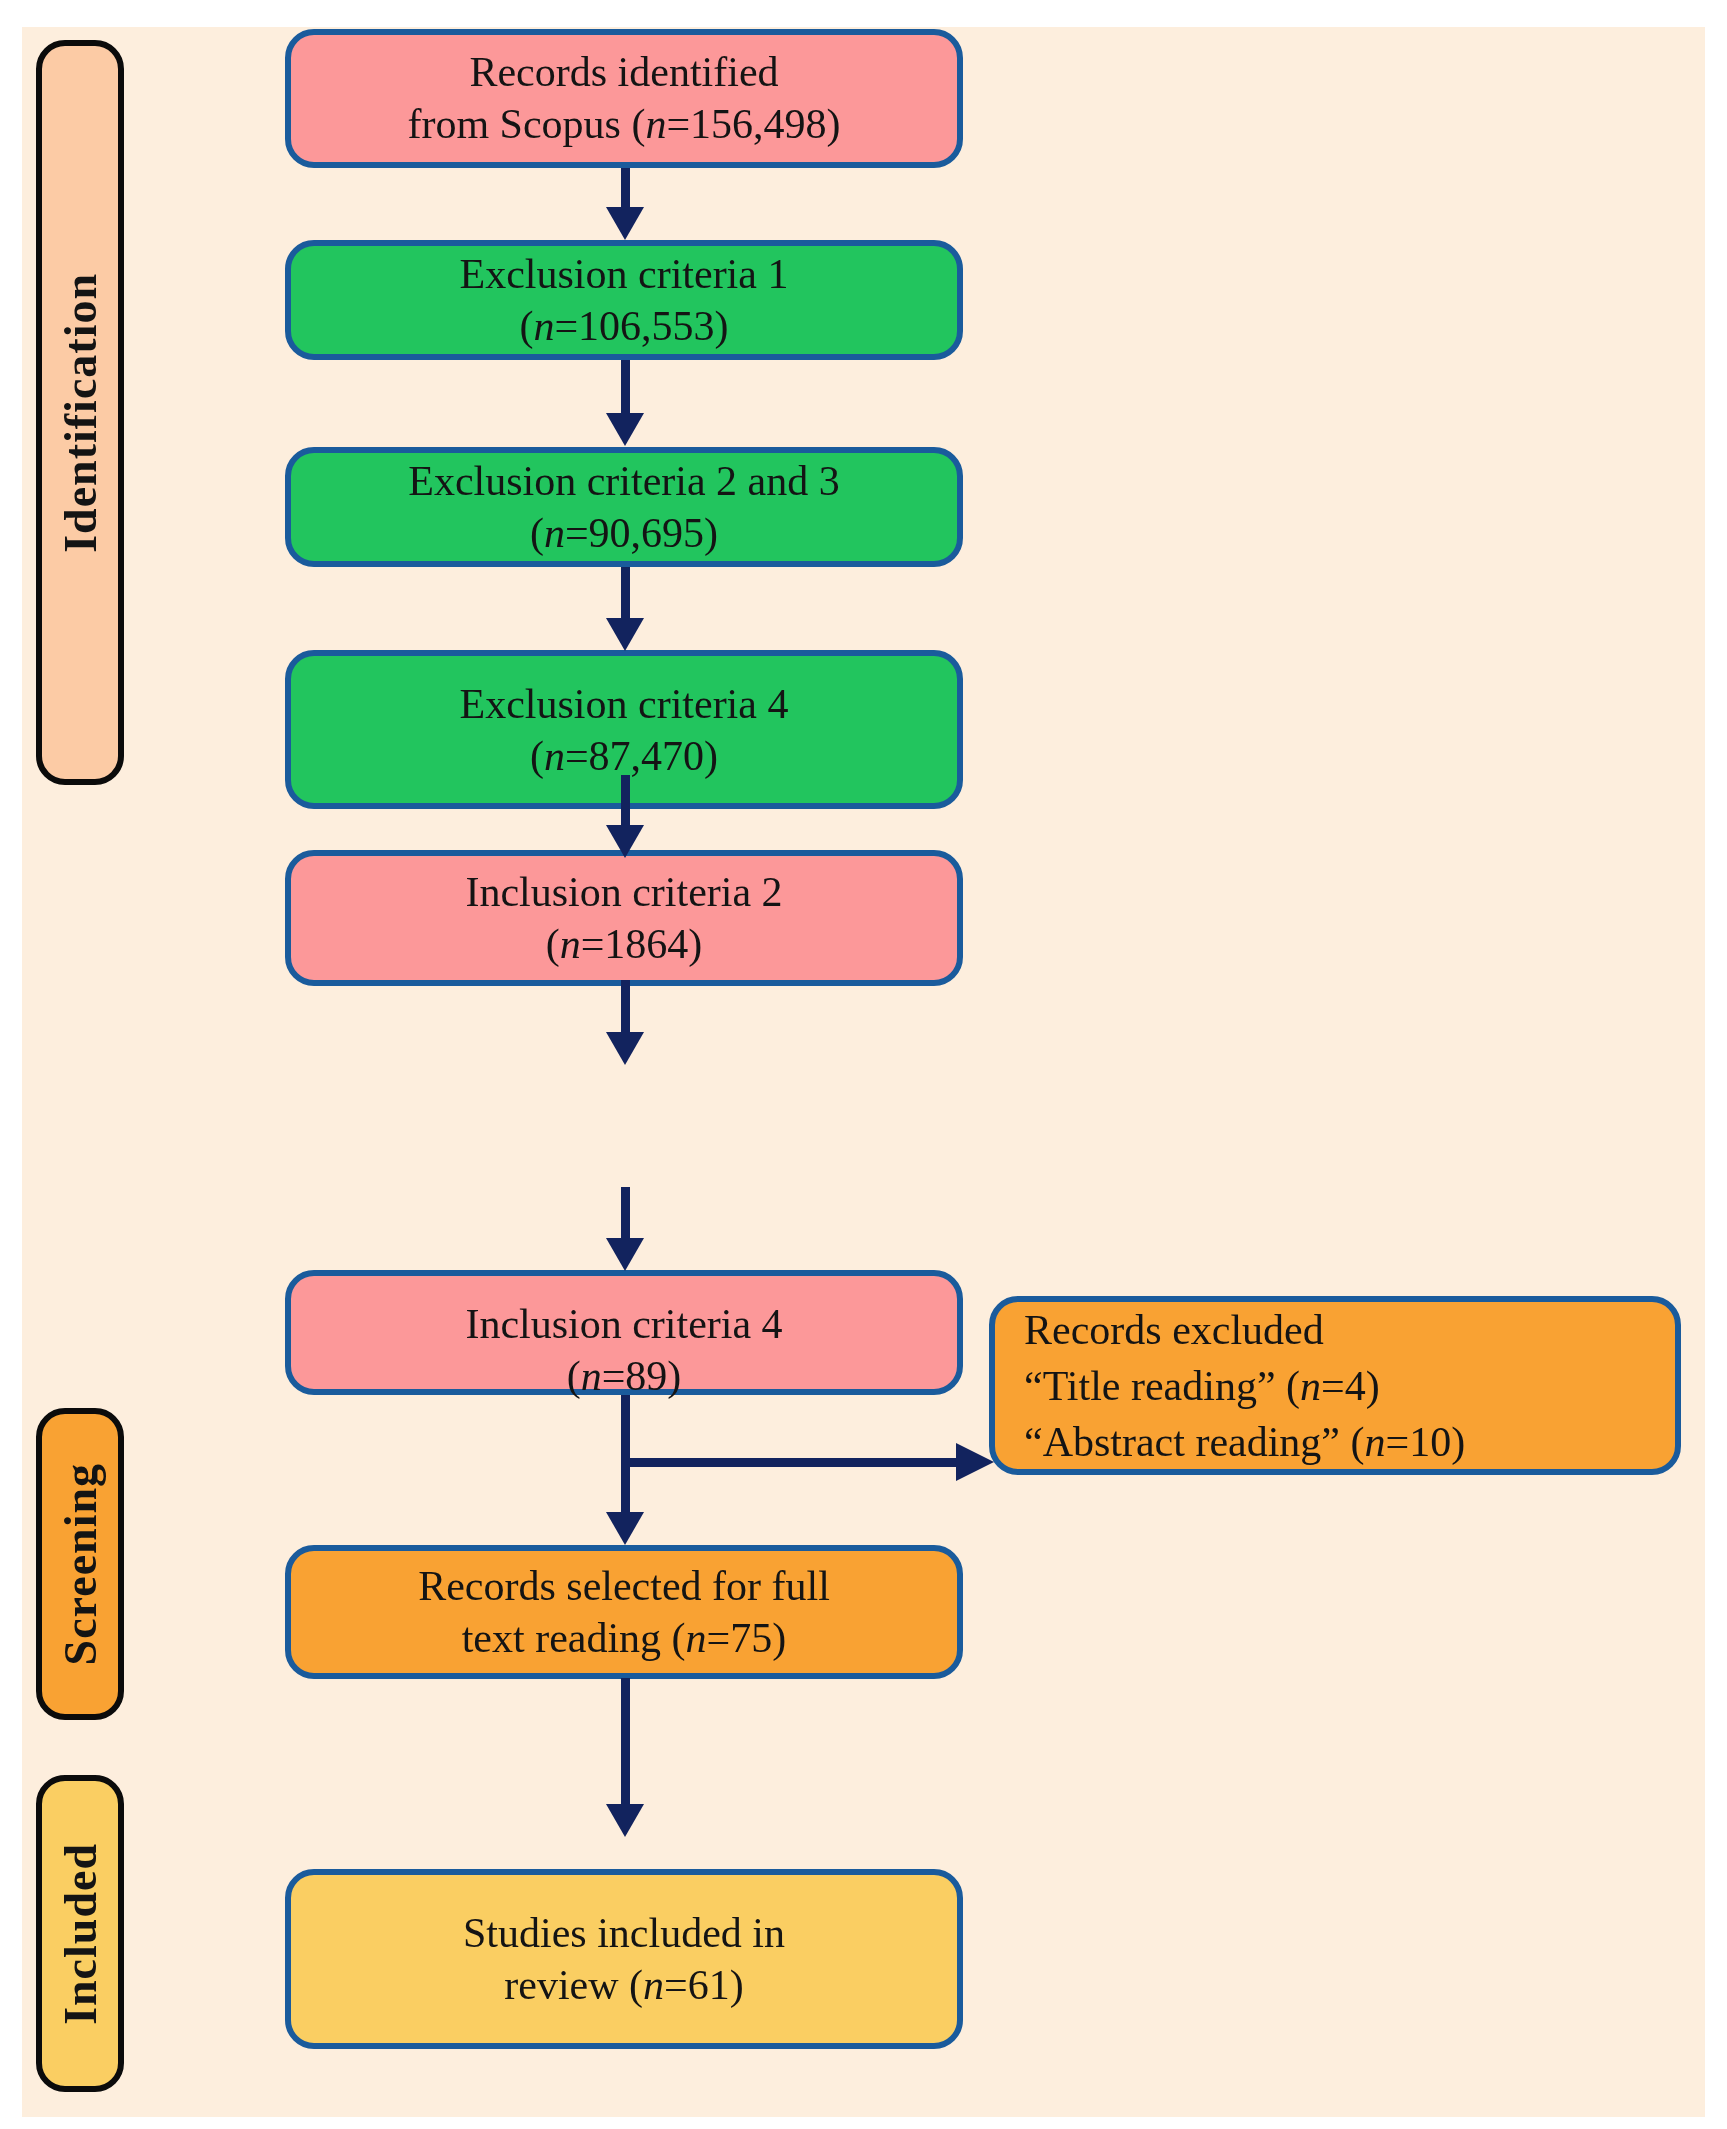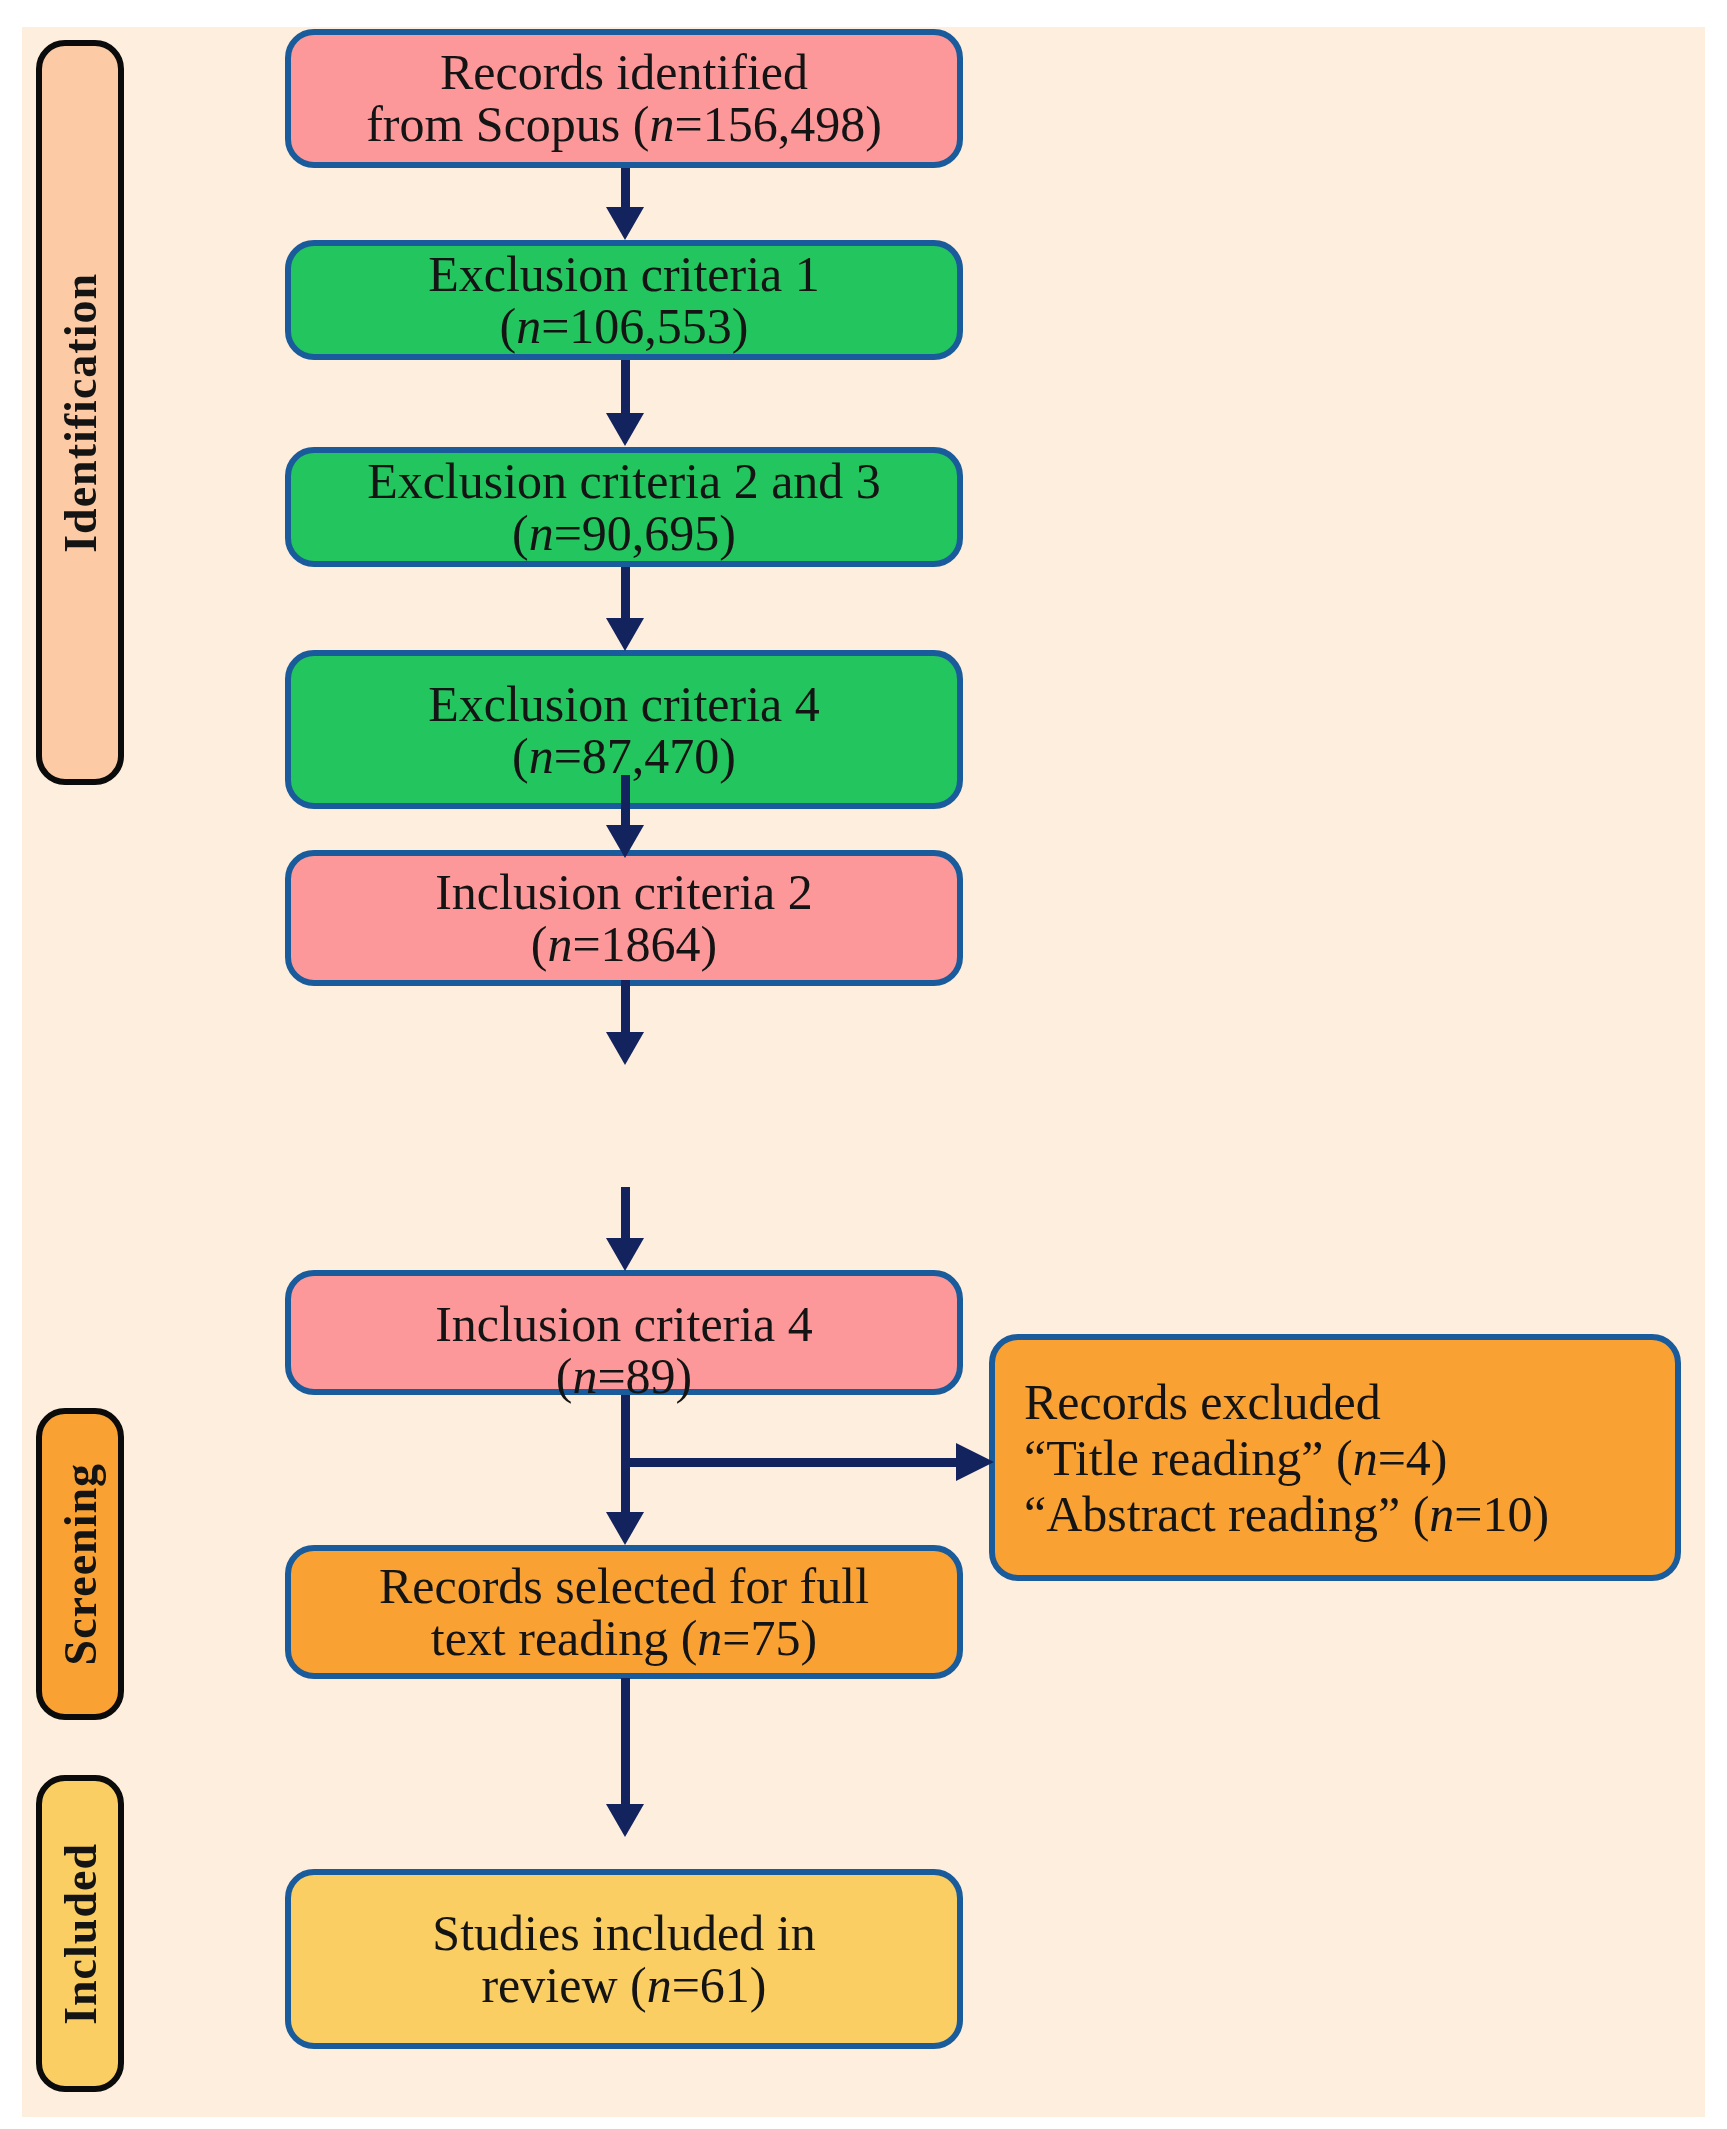--- a/index.html
+++ b/index.html
@@ -13,42 +13,42 @@
          display:flex;align-items:center;justify-content:center;box-sizing:border-box;}
   .stage-label{writing-mode:vertical-rl;transform:rotate(180deg);
                font-weight:bold;font-size:46px;letter-spacing:1px;white-space:nowrap;}
   .stage--identification{background:#fccba5;top:13.4px;height:745px;}
   .stage--screening{background:#f9a233;top:1381px;height:312px;}
   .stage--included{background:#face62;top:1748px;height:317px;}
 
   
   .node{position:absolute;left:263px;width:678px;border:6.7px solid #1a5b9c;border-radius:29px;
         box-sizing:border-box;display:flex;flex-direction:column;align-items:center;justify-content:center;
-        text-align:center;font-size:50px;line-height:52px;}
+        text-align:center;font-size:42px;line-height:52px;}
   .node--salmon{background:#fc9899;}
   .node--light{background:#22c55e;}
   .node--orange{background:#f9a233;}
   .node--yellow{background:#face62;}
   .node--overflow{justify-content:flex-start;overflow:visible;}
   .node--overflow .node-text{padding-top:22px;}
   .node-text{position:relative;z-index:2;}
   .l{display:block;white-space:nowrap;}
   .n-it{font-style:italic;}
 
   .node--b1{top:1.9px;height:139px;}
   .node--b2{top:213px;height:120px;}
   .node--b3{top:420px;height:120px;}
   .node--b4{top:623px;height:159px;}
   .node--b5{top:823px;height:136px;}
   .node--b6{top:1038px;height:122px;}
   .node--b7{top:1243px;height:125px;}
   .node--b8{top:1518px;height:134px;}
   .node--b9{top:1810px;height:180px;margin-top:32px;}
 
-  .node--excluded{left:967px;top:1307px;width:692px;height:247px;
+  .node--excluded{left:967px;top:1269px;width:692px;height:179px;
         align-items:flex-start;text-align:left;padding:0 0 0 29px;line-height:56px;}
 
   
   .varrow{position:absolute;left:584px;width:38px;}
   .varrow .shaft{position:absolute;left:15.4px;top:0;width:8.6px;height:calc(100% - 31px);background:#12235e;}
   .varrow .head{position:absolute;bottom:0;left:0;width:0;height:0;
         border-left:19px solid transparent;border-right:19px solid transparent;border-top:33px solid #12235e;}
   .va1{top:141px;height:72px;}
   .va2{top:333px;height:86px;}
   .va3{top:540px;height:84px;}

